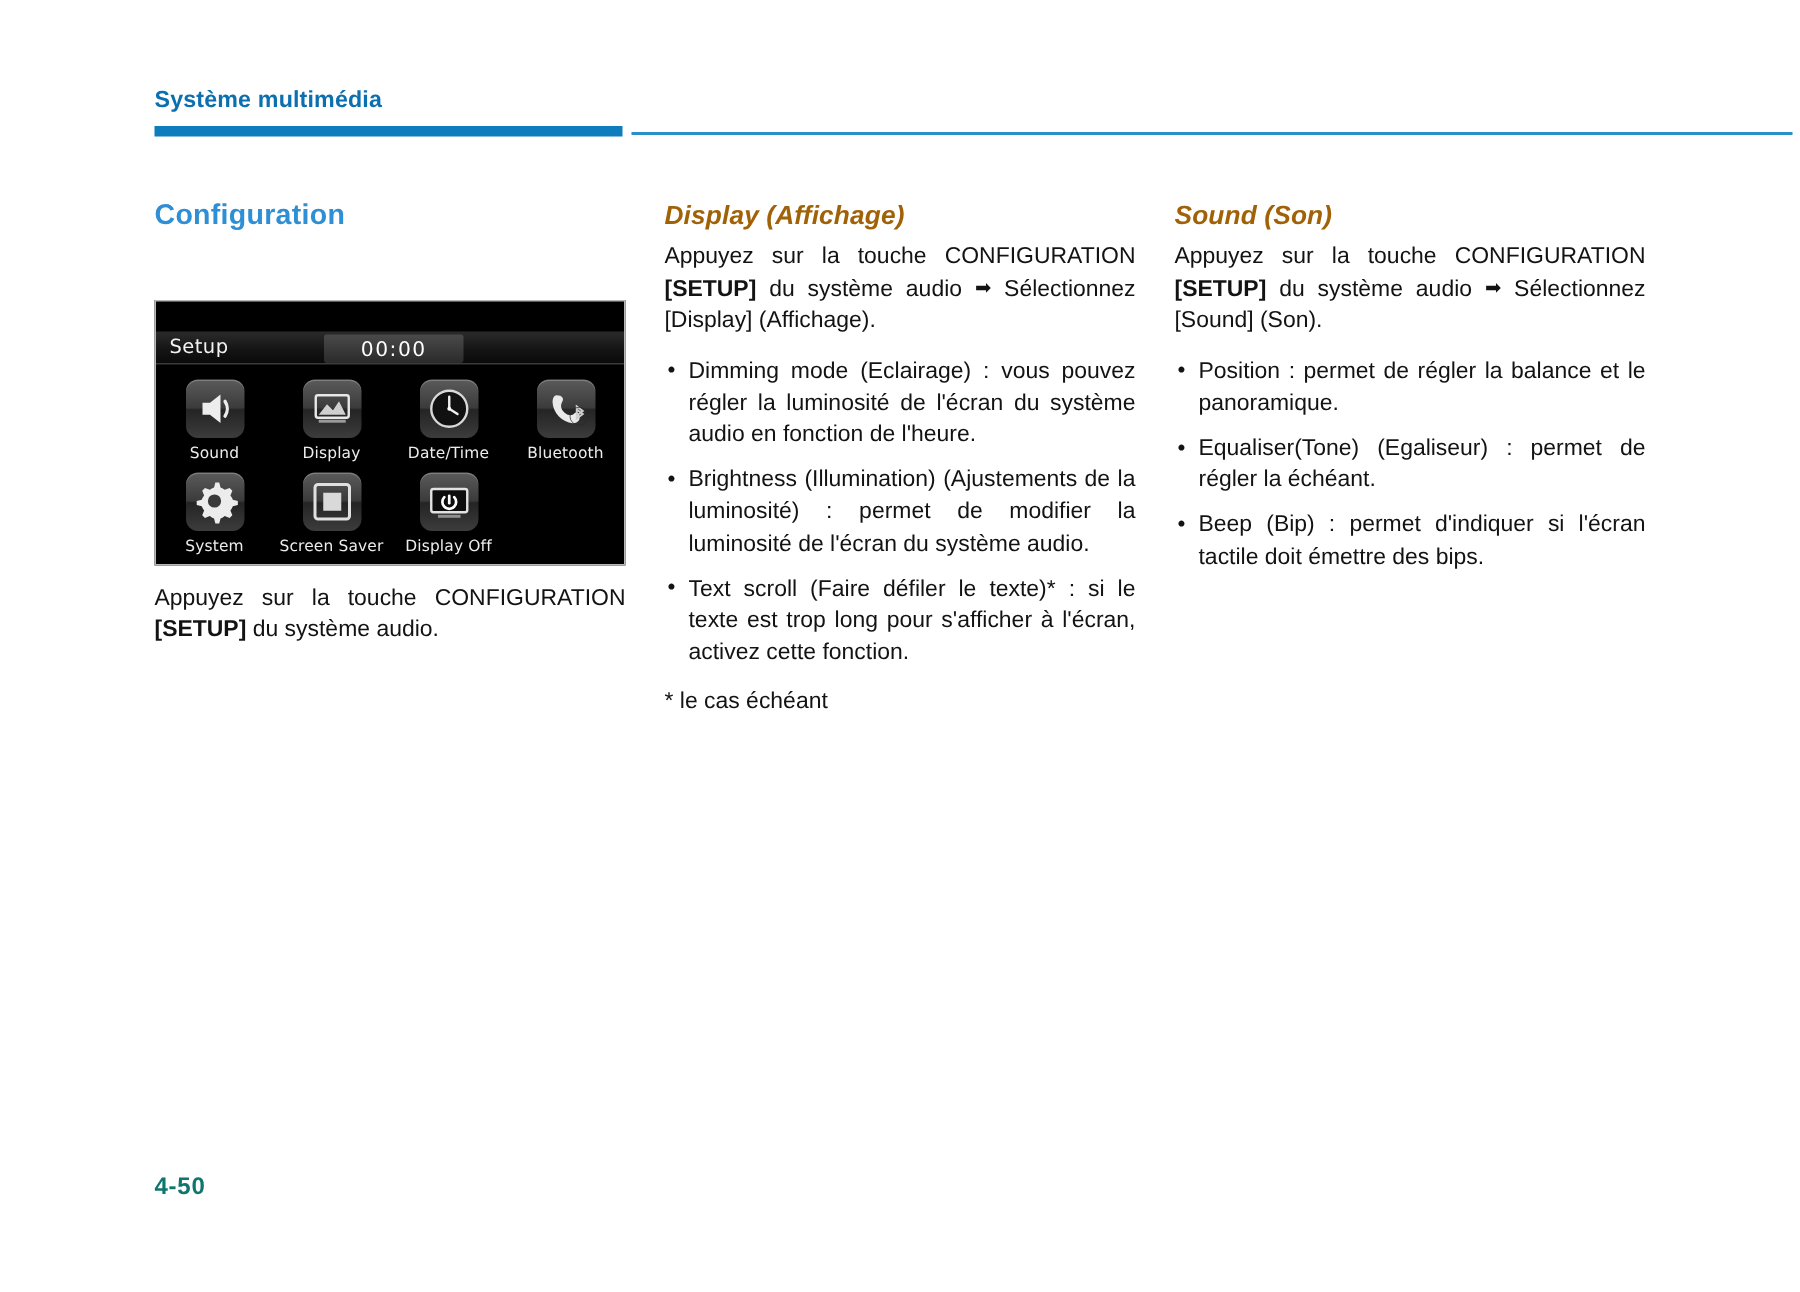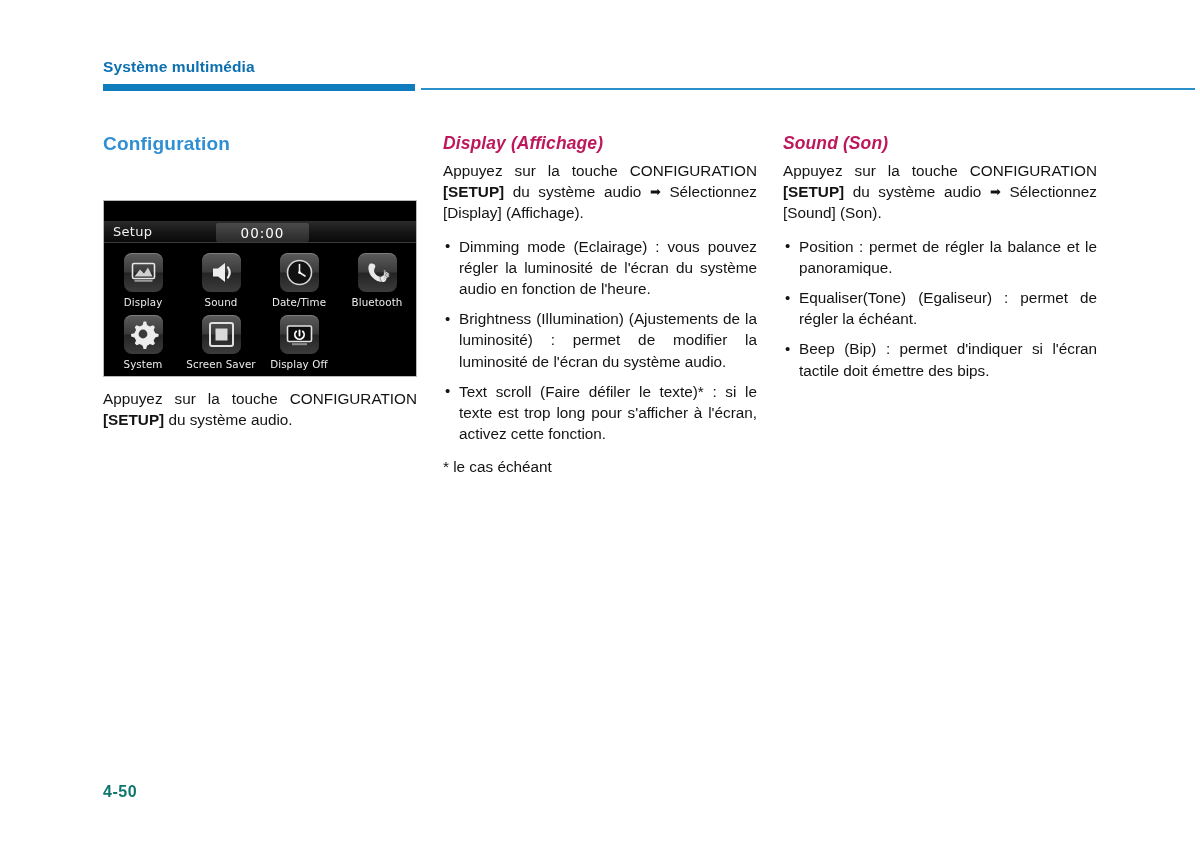--- a/index.html
+++ b/index.html
@@ -68,21 +68,21 @@
     font-size: 19px;
     font-weight: bold;
     color: #2f8fd4;
     margin: 0 0 18px 0;
     letter-spacing: 0.2px;
   }
   .sub-heading {
     font-size: 17.5px;
     font-weight: bold;
     font-style: italic;
-    color: #be185d;
+    color: #a16207;
     margin: 0 0 6px 0;
     letter-spacing: 0.1px;
   }
 
   
   p.body {
     font-size: 15.3px;
     line-height: 21.2px;
     margin: 0 0 12px 0;
     text-align: justify;
@@ -232,36 +232,36 @@
       <span class="device-clock">00:00</span>
     </span>
   </div>
   <div class="device-grid">
 
     <div class="device-row">
 
       <div class="device-cell">
         <div class="device-icon">
           <svg width="39" height="39" viewBox="0 0 39 39">
+            <path d="M11 15.5 h5 L23 10 v19 L16 23.5 h-5 Z" fill="#ededed"></path>
+            <path d="M26 14.5 a9 9 0 0 1 0 10" fill="none" stroke="#ededed" stroke-width="2.2" stroke-linecap="round"></path>
+          </svg>
+        </div>
+        <div class="device-label">Sound</div>
+      </div>
+
+      <div class="device-cell">
+        <div class="device-icon">
+          <svg width="39" height="39" viewBox="0 0 39 39">
             <rect x="8.5" y="10.5" width="22" height="15" rx="1.5" fill="none" stroke="#e8e8e8" stroke-width="1.6"></rect>
             <path d="M10.5 23.5 L16 16.5 L20 20.5 L24 14.5 L28.5 23.5 Z" fill="#cfcfcf"></path>
             <rect x="10.5" y="26.8" width="18" height="2" fill="#9a9a9a"></rect>
           </svg>
         </div>
         <div class="device-label">Display</div>
-      </div>
-
-      <div class="device-cell">
-        <div class="device-icon">
-          <svg width="39" height="39" viewBox="0 0 39 39">
-            <path d="M11 15.5 h5 L23 10 v19 L16 23.5 h-5 Z" fill="#ededed"></path>
-            <path d="M26 14.5 a9 9 0 0 1 0 10" fill="none" stroke="#ededed" stroke-width="2.2" stroke-linecap="round"></path>
-          </svg>
-        </div>
-        <div class="device-label">Sound</div>
       </div>
 
       <div class="device-cell">
         <div class="device-icon">
           <svg width="39" height="39" viewBox="0 0 39 39">
             <circle cx="19.5" cy="19.5" r="12" fill="#111111" stroke="#d8d8d8" stroke-width="1.6"></circle>
             <line x1="19.5" y1="19.5" x2="19.5" y2="11.5" stroke="#f0f0f0" stroke-width="1.6" stroke-linecap="round"></line>
             <line x1="19.5" y1="19.5" x2="25" y2="23" stroke="#f0f0f0" stroke-width="1.6" stroke-linecap="round"></line>
             <circle cx="19.5" cy="19.5" r="1.3" fill="#ffffff"></circle>
           </svg>

